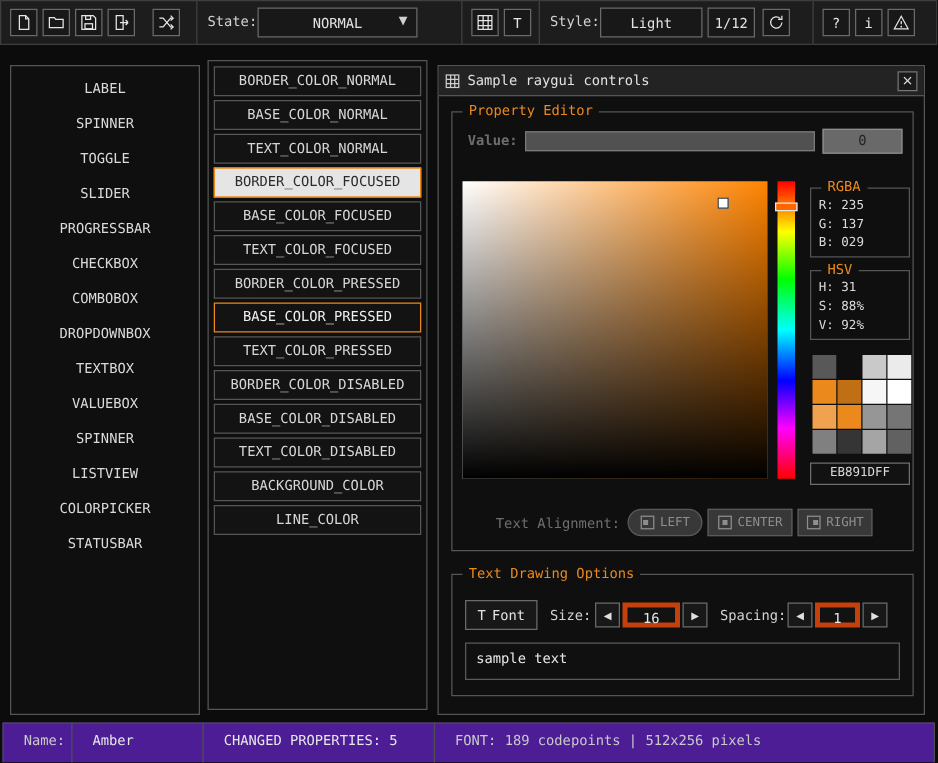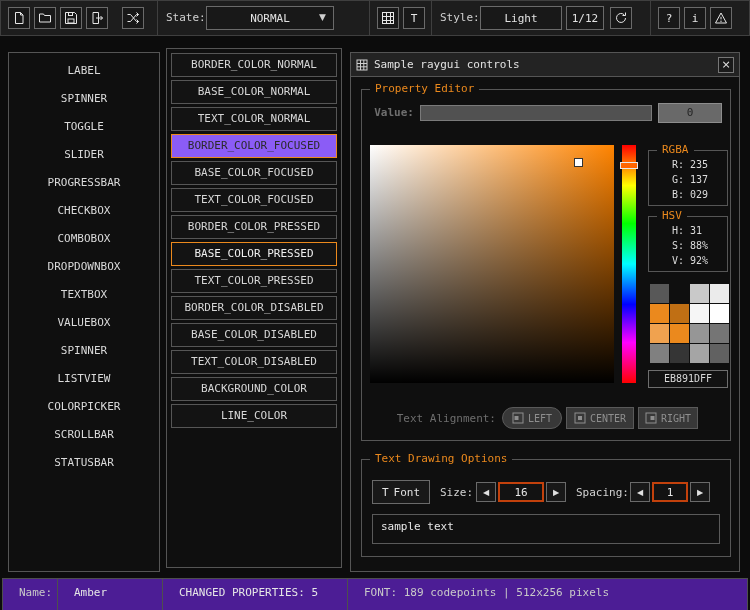--- a/index.html
+++ b/index.html
@@ -20,21 +20,21 @@
   .dd-arrow { position:absolute; right:7px; top:5px; font-size:9px; color:#cfcfcf;
               font-family:"DejaVu Sans", sans-serif; }
 
   
   .panel { border:1px solid #555; background:#0f0f0f; }
   .citem { height:26px; margin:2px; line-height:26px; text-align:center; font-size:11px;
            color:#dadada; cursor:pointer; }
   .citem.sel { background:#eb891d; color:#2b2b2b; }
   .pitem { height:24px; margin:3px 4px; border:1px solid #565656; background:#131313;
            line-height:22px; text-align:center; font-size:11px; color:#d6d6d6; cursor:pointer; }
-  .pitem.focused { background:#8b5cf6; border-color:#eb891d; color:#2b2b2b; }
+  .pitem.focused { background:#e5e5e5; border-color:#eb891d; color:#2b2b2b; }
   .pitem.pressed { border-color:#eb891d; color:#efefef; }
 
   
   .window { left:350px; top:52px; width:390px; height:520px; border:1px solid #555; background:#0f0f0f; }
   .titlebar { position:absolute; left:0; top:0; right:0; height:24px; background:#232323;
               border-bottom:1px solid #555; display:flex; align-items:center; padding:0 5px; }
   .wtitle { font-size:11px; color:#e2e2e2; margin-left:6px; }
   .closebtn { margin-left:auto; width:16px; height:16px; border:1px solid #777; background:#1a1a1a;
               color:#e4e4e4; font-size:11px; line-height:14px; text-align:center; cursor:pointer; }
 
@@ -49,34 +49,34 @@
 
   .gradient { background:
       linear-gradient(to bottom, rgba(0,0,0,0), #000),
       linear-gradient(to right, #ffffff, hsl(31,100%,50%)); }
   .marker { position:absolute; width:9px; height:9px; background:#fff; border:1px solid #333; }
   .huebar { background: linear-gradient(to bottom,
       #ff0000 0%, #ffff00 17%, #00ff00 33%, #00ffff 50%, #0000ff 67%, #ff00ff 83%, #ff0000 100%); }
   .huecursor { position:absolute; left:-2px; right:-2px; top:17px; height:7px; background:#ff6600;
                border:1px solid #e8e8e8; }
 
-  .mini-line { font-size:10px; color:#dcdcdc; line-height:15px; padding-left:6px;margin-left:17px; }
+  .mini-line { font-size:10px; color:#dcdcdc; line-height:15px; padding-left:6px; }
   .mini-pad { padding-top:6px; }
   .swgrid { display:grid; grid-template-columns:repeat(4,19px); grid-auto-rows:19px; gap:1px; }
   .swatch { width:19px; height:19px; cursor:pointer; }
   .hexbox { border:1px solid #6e6e6e; font-size:10px; color:#d8d8d8; text-align:center;
             line-height:16px; background:#121212; }
 
   .dbtn { background:#383838; border:1px solid #5a5a5a; color:#8e8e8e; font-size:10px;
           display:flex; align-items:center; justify-content:center; gap:4px; cursor:pointer; }
 
   .stepbtn { width:20px; height:20px; background:#181818; border:1px solid #6a6a6a; color:#e0e0e0;
              display:flex; align-items:center; justify-content:center; cursor:pointer; }
   .stepbtn span { font-size:8px; font-family:"DejaVu Sans", sans-serif; }
-  .numbox { height:20px; border:2px solid #c2410c; background:#121212; color:#e6e6e6;
+  .numbox { height:20px; border:4px solid #c2410c; background:#121212; color:#e6e6e6;
             font-size:11px; text-align:center; line-height:18px; }
   .textbox { border:1px solid #5a5a5a; background:#101010; color:#e8e8e8; font-size:11px;
              line-height:24px; padding-left:8px; }
 
   
   .scell { position:absolute; top:578px; height:39px; border:1px solid #4e4e4e; background:#4c1d95;
            color:#c9c9c9; font-size:11px; line-height:28px; padding-left:16px; }
   .scell.bright { color:#e6e6e6; }
 
   .icon-glyph { font-family:"DejaVu Sans", sans-serif; }
@@ -174,21 +174,20 @@
     <div class="citem">SLIDER</div>
     <div class="citem">PROGRESSBAR</div>
     <div class="citem">CHECKBOX</div>
     <div class="citem">COMBOBOX</div>
     <div class="citem">DROPDOWNBOX</div>
     <div class="citem">TEXTBOX</div>
     <div class="citem">VALUEBOX</div>
     <div class="citem">SPINNER</div>
     <div class="citem">LISTVIEW</div>
     <div class="citem">COLORPICKER</div>
-    <div class="citem">SCROLLBAR</div>
     <div class="citem">STATUSBAR</div>
   </div>
 
   <div class="panel abs" style="left:166px;top:48px;width:176px;height:520px;padding-top:1px;">
     <div class="pitem">BORDER_COLOR_NORMAL</div>
     <div class="pitem">BASE_COLOR_NORMAL</div>
     <div class="pitem">TEXT_COLOR_NORMAL</div>
     <div class="pitem focused">BORDER_COLOR_FOCUSED</div>
     <div class="pitem">BASE_COLOR_FOCUSED</div>
     <div class="pitem">TEXT_COLOR_FOCUSED</div>

